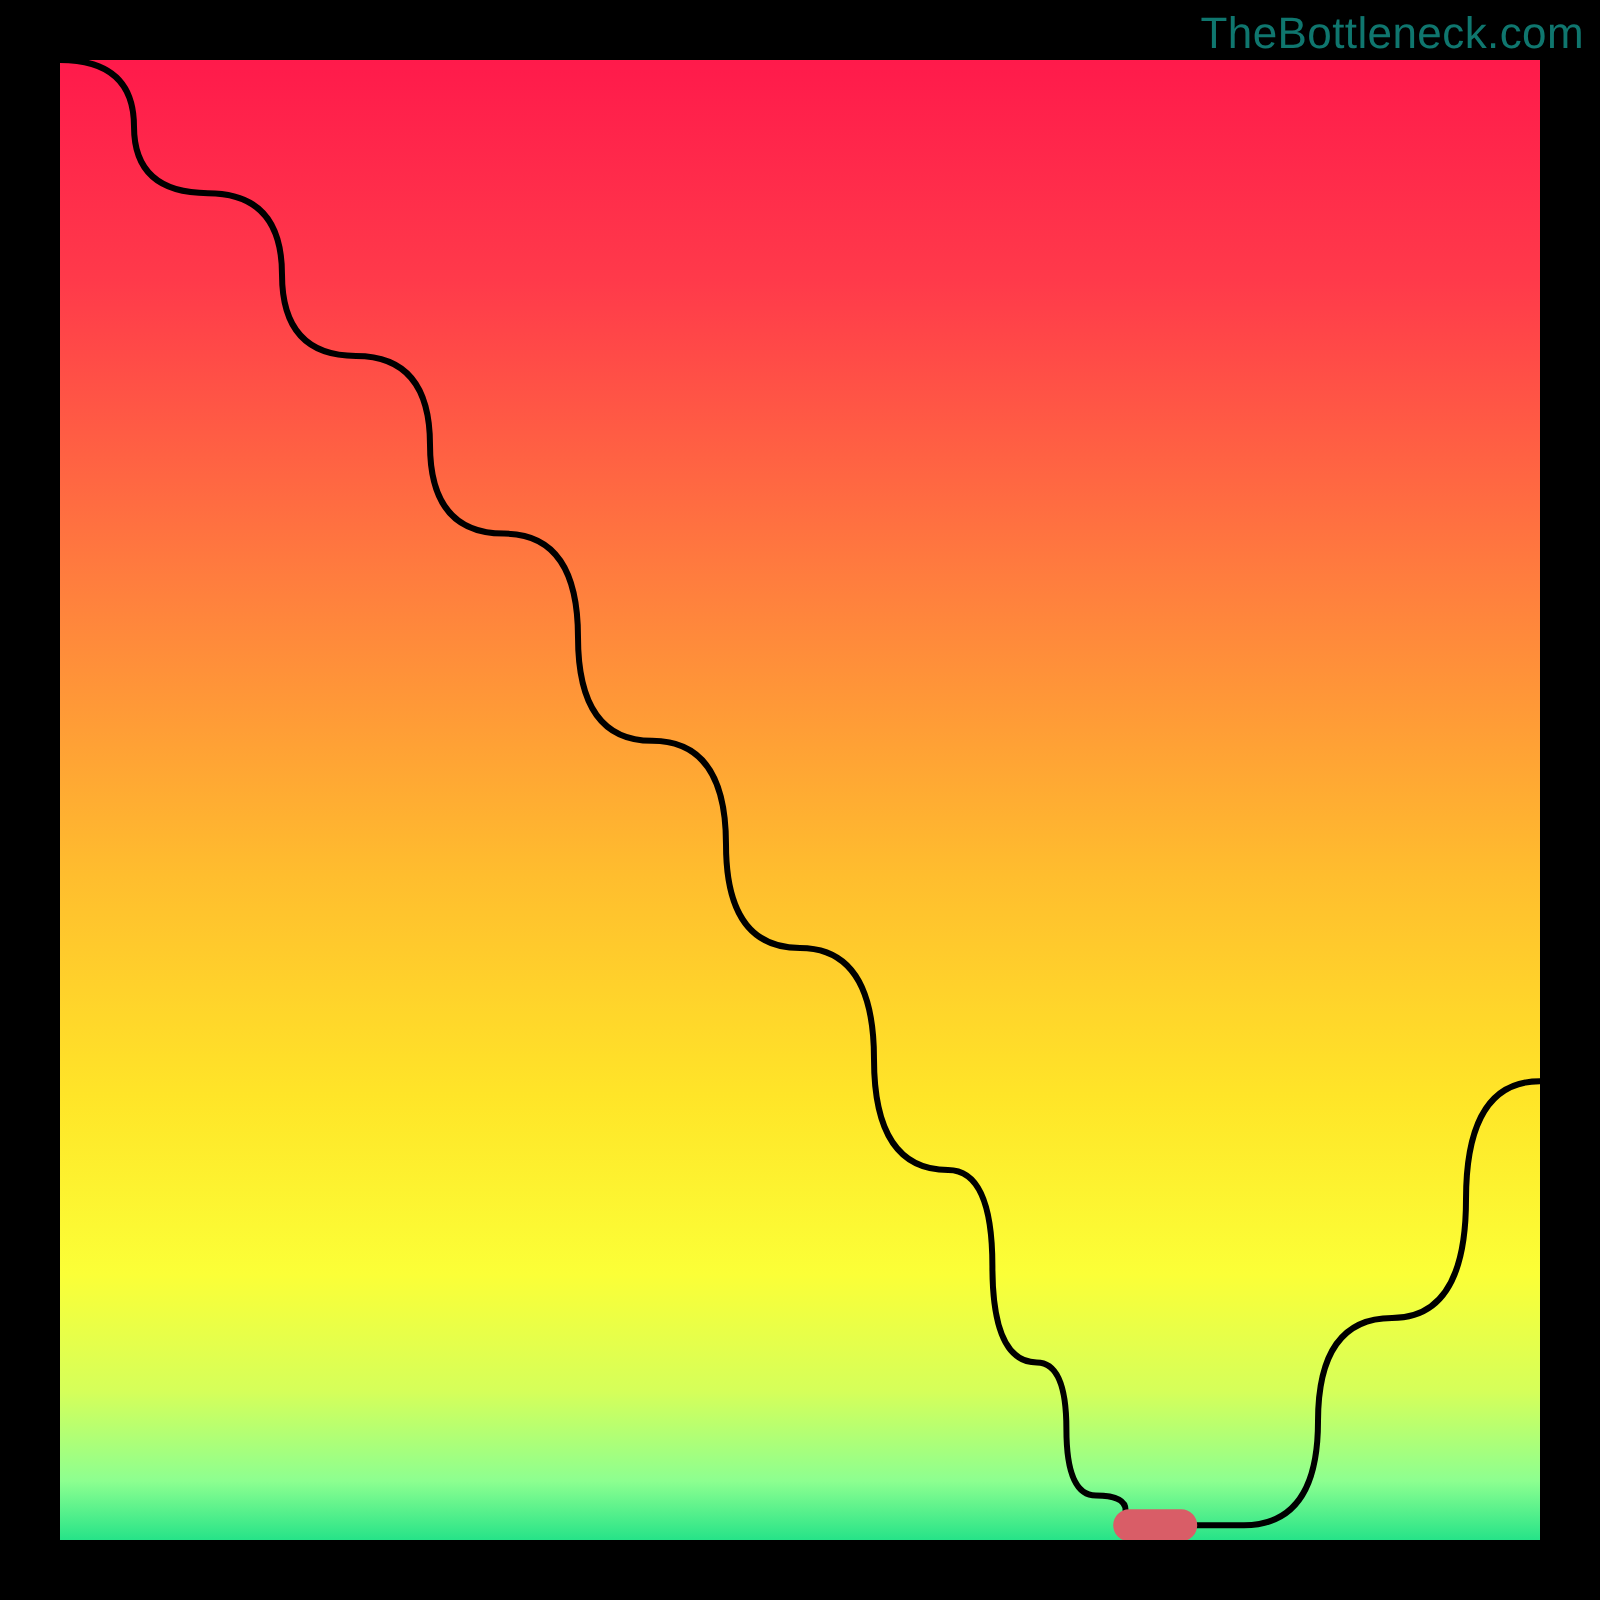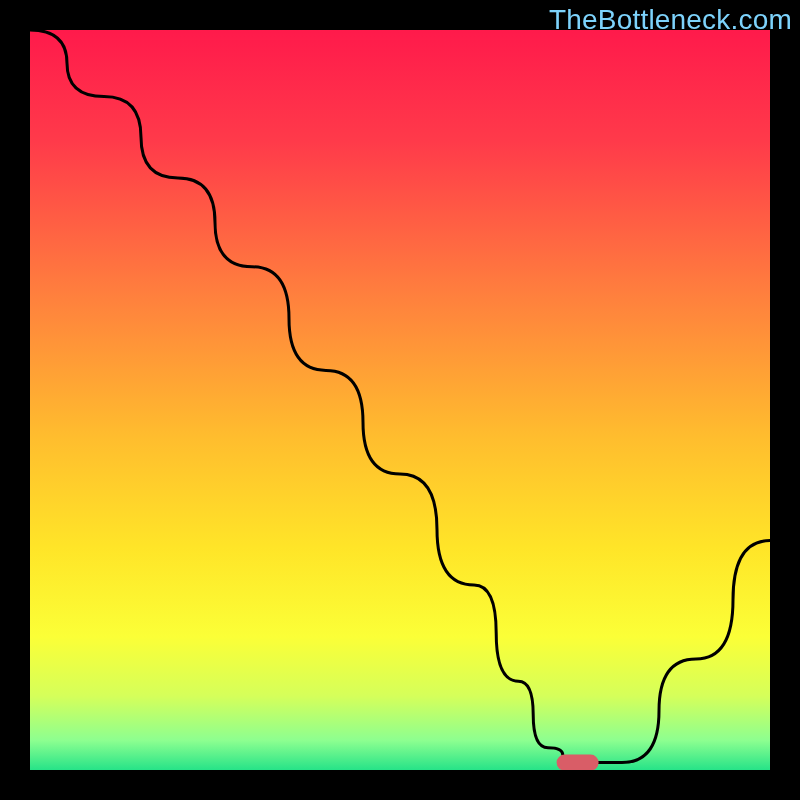--- a/index.html
+++ b/index.html
@@ -17,23 +17,23 @@
   }
   .frame-top    { top: 0; left: 0; width: 800px; height: 30px; background: #000; }
   .frame-bottom { bottom: 0; left: 0; width: 800px; height: 30px; background: #000; }
   .frame-left   { top: 0; left: 0; width: 30px; height: 800px; background: #000; }
   .frame-right  { top: 0; right: 0; width: 30px; height: 800px; background: #000; }
   .watermark {
     position: absolute;
     top: 4px;
     right: 8px;
     font-family: Arial, sans-serif;
-    font-size: 28px;
+    font-size: 22px;
     font-weight: 400;
-    color: #7dd3fc;
+    color: #0f766e;
     z-index: 10;
     letter-spacing: 0.2px;
   }
   .plot {
     position: absolute;
     top: 30px;
     left: 30px;
     width: 740px;
     height: 740px;
     overflow: hidden;

